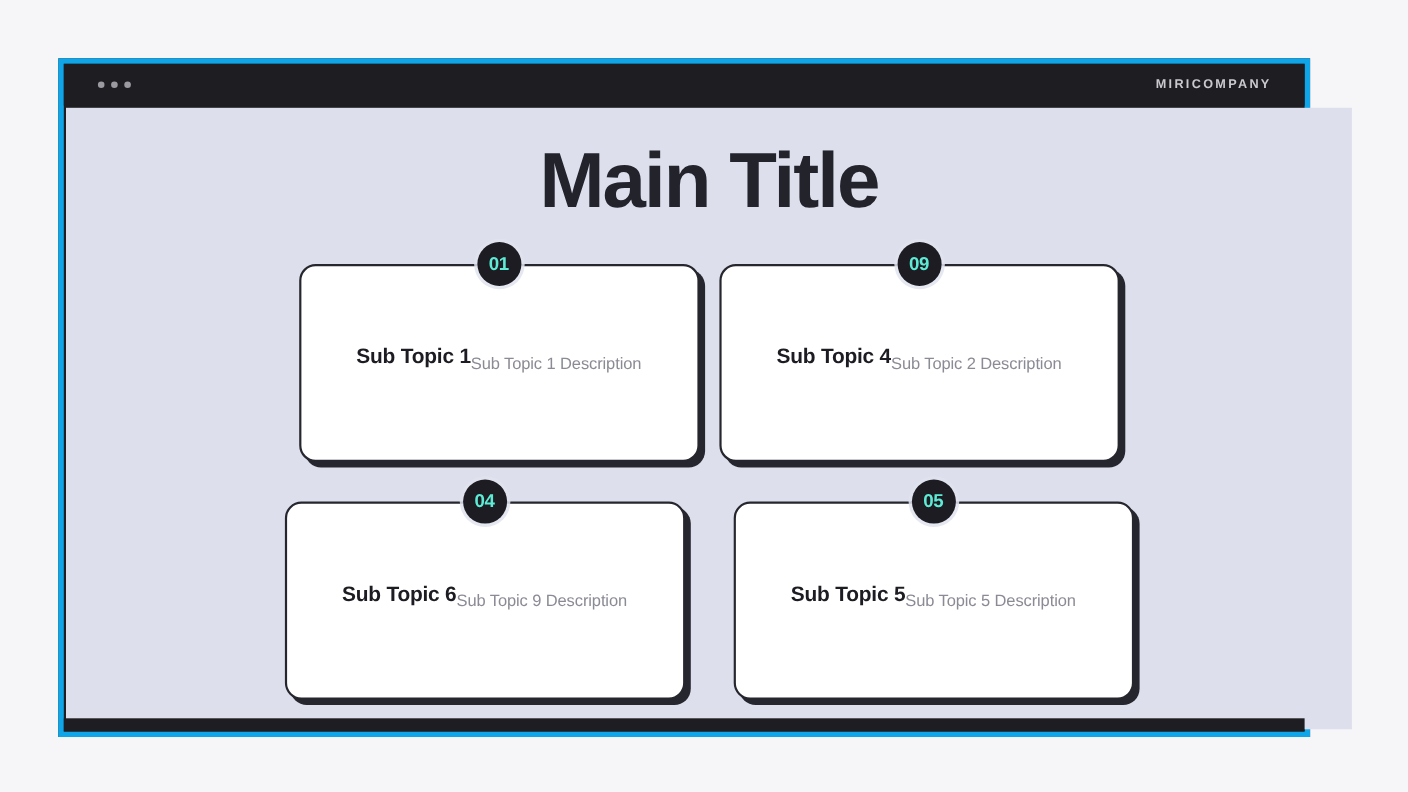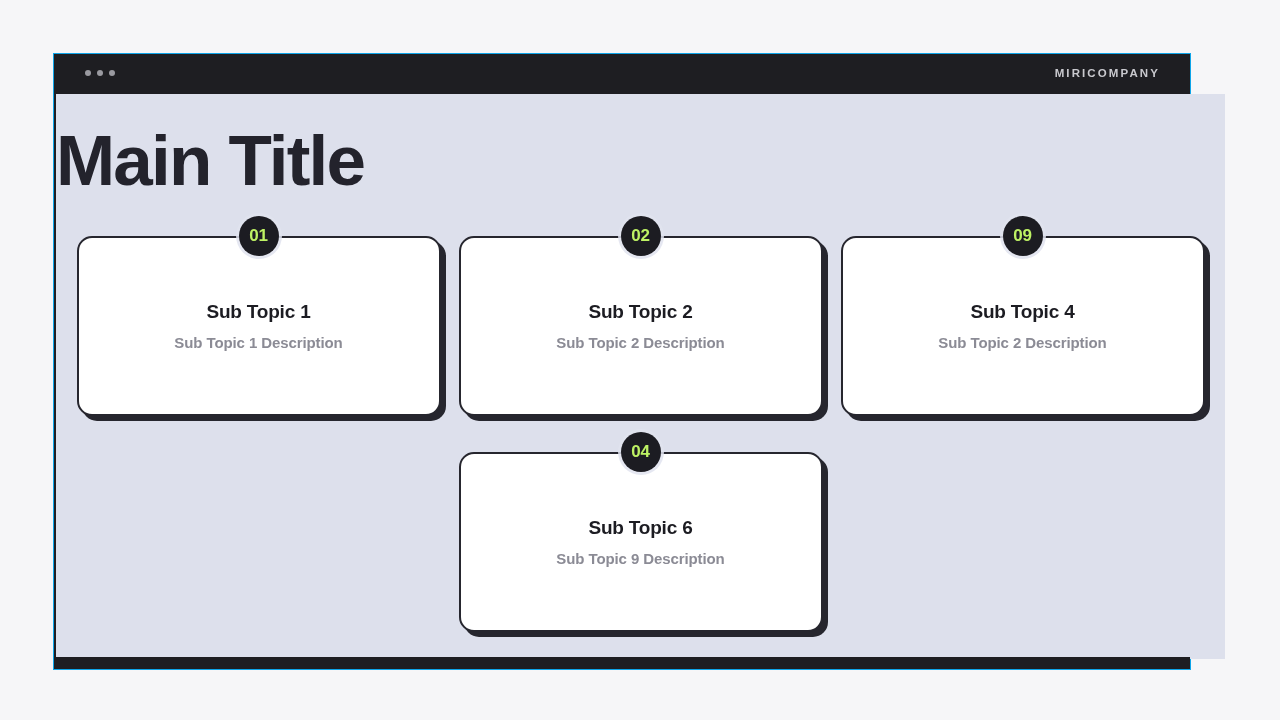--- a/index.html
+++ b/index.html
@@ -14,21 +14,21 @@
 
   
   .frame {
     position: absolute;
     left: 53px;
     top: 53px;
     width: 1138px;
     height: 617px;
     background: #1e1e22;
     box-sizing: border-box;
-    border: 1px solid #0ea5e9;
+    border: 5px solid #0ea5e9;
     padding-left: 44px;
   }
 
   .titlebar {
     position: absolute;
     left: 0; top: 0;
     width: 100%;
     height: 38px;
     background: #1e1e22;
     display: flex;
@@ -67,20 +67,21 @@
     height: 565px;
     background: #dde0ec;
     overflow: hidden;
   }
 
   .main-title {
     position: absolute;
     left: 0;
     top: 28px;
     width: 100%;
+    text-align: center;
     font-size: 71px;
     font-weight: 700;
     color: #23232c;
     letter-spacing: -1.8px;
     line-height: 1.1;
   }
 
   
   .row {
     position: absolute;
@@ -104,50 +105,50 @@
     left: 0;
     top: 0;
     width: 100%;
     height: 100%;
     background: #ffffff;
     border: 2px solid #26262e;
     border-radius: 15px;
     box-sizing: border-box;
     box-shadow: 5px 5px 0 0 #26262e;
     display: flex;
-    flex-direction: column;
+    flex-direction: row;
     align-items: center;
     justify-content: center;
   }
 
   .card-title {
     font-size: 19px;
     font-weight: 700;
     color: #1c1c22;
     letter-spacing: -0.2px;
     margin-bottom: 11px;
   }
 
   .card-desc {
     font-size: 15px;
-    font-weight: 700;
+    font-weight: 400;
     color: #8b8b95;
     letter-spacing: -0.1px;
   }
 
   .badge {
     position: absolute;
     top: -20px;
     left: 50%;
     transform: translateX(-50%);
     width: 40px;
     height: 40px;
     border-radius: 50%;
     background: #1c1c22;
-    color: #bef264;
+    color: #5eead4;
     font-size: 17px;
     font-weight: 700;
     display: flex;
     align-items: center;
     justify-content: center;
     box-shadow: 0 0 0 3px rgba(225,227,238,0.85);
     z-index: 3;
     letter-spacing: -0.3px;
   }
 
@@ -181,27 +182,20 @@
     <div class="row row-1">
 
       <div class="card-wrap">
         <div class="badge">01</div>
         <div class="card">
           <div class="card-title">Sub Topic 1</div>
           <div class="card-desc">Sub Topic 1 Description</div>
         </div>
       </div>
 
-      <div class="card-wrap">
-        <div class="badge">02</div>
-        <div class="card">
-          <div class="card-title">Sub Topic 2</div>
-          <div class="card-desc">Sub Topic 2 Description</div>
-        </div>
-      </div>
 
       <div class="card-wrap">
         <div class="badge">09</div>
         <div class="card">
           <div class="card-title">Sub Topic 4</div>
           <div class="card-desc">Sub Topic 2 Description</div>
         </div>
       </div>
 
     </div>
@@ -209,20 +203,27 @@
     <div class="row row-2">
 
       <div class="card-wrap">
         <div class="badge">04</div>
         <div class="card">
           <div class="card-title">Sub Topic 6</div>
           <div class="card-desc">Sub Topic 9 Description</div>
         </div>
       </div>
 
+      <div class="card-wrap">
+        <div class="badge">05</div>
+        <div class="card">
+          <div class="card-title">Sub Topic 5</div>
+          <div class="card-desc">Sub Topic 5 Description</div>
+        </div>
+      </div>
 
     </div>
 
   </div>
 
   <div class="footer-bar"></div>
 
 </div>
 
 </body></html>

